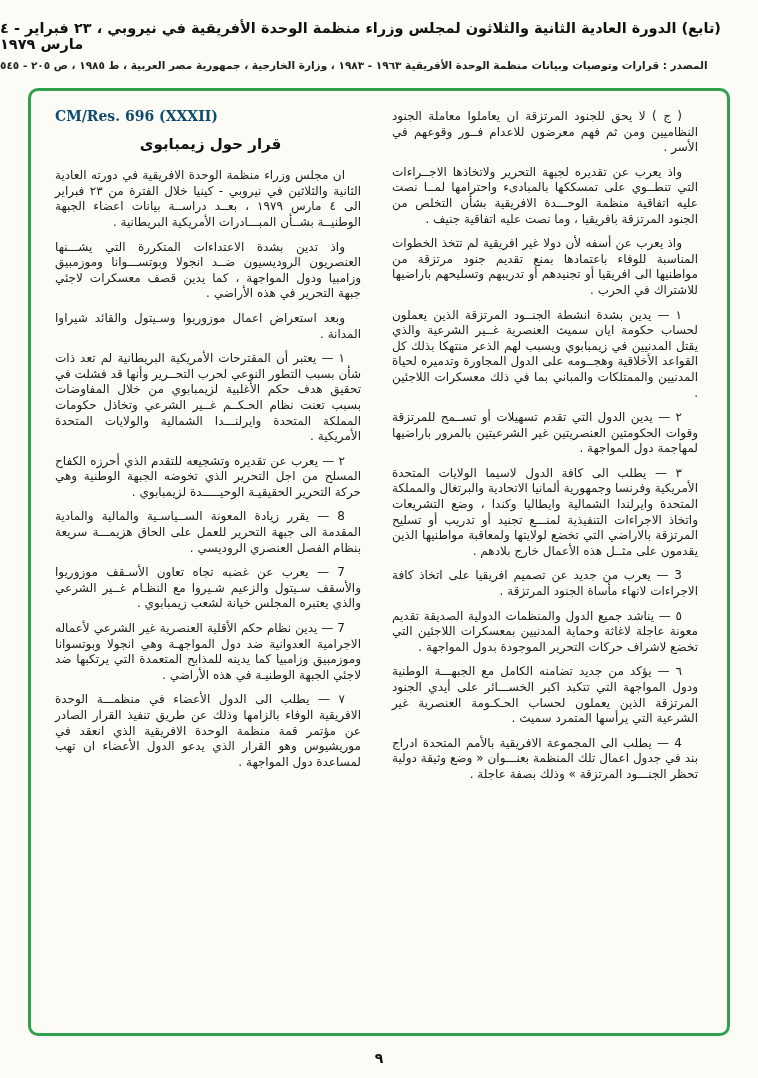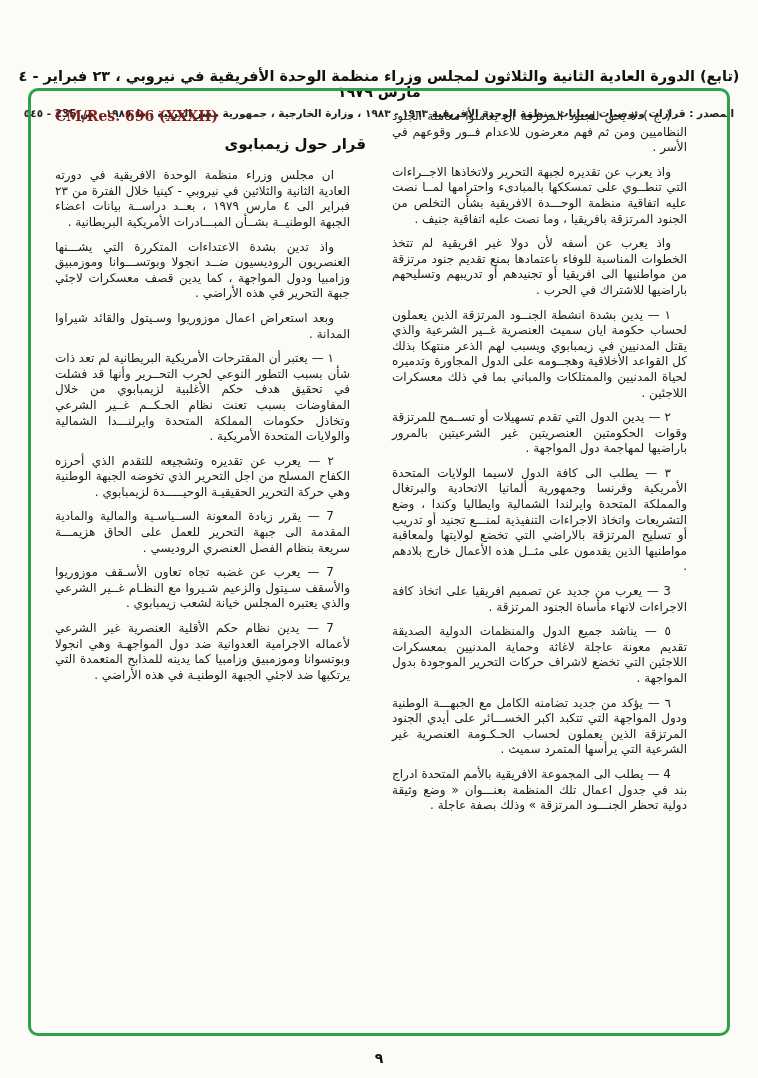--- a/index.html
+++ b/index.html
@@ -13,22 +13,21 @@
     width: 758px;
     height: 1078px;
     margin: 0 auto;
     background: #fcfbf5;
     color: #1b1b1b;
     direction: rtl;
     overflow: hidden;
   }
   .page-header {
     padding-top: 20px;
-    text-align: center;
-    margin-top: 48px;
+    text-align: left;
   }
   .header-line1 {
     font-size: 14.5px;
     font-weight: bold;
     color: #111;
   }
   .header-line2 {
     font-size: 10.5px;
     font-weight: bold;
     margin-top: 7px;
@@ -52,35 +51,35 @@
     direction: rtl;
   }
   .column {
     flex: 1 1 0;
     text-align: justify;
     font-size: 12px;
     line-height: 15.6px;
     color: #1c1c1c;
   }
   .para {
-    margin: 0 16px 9px 0;
+    margin: 0 5px 9px 0;
     text-indent: 16px;
   }
   .doc-id {
     direction: ltr;
     text-align: left;
     font-family: "DejaVu Serif", serif;
     font-weight: bold;
     font-size: 14px;
     margin: 0 0 12px 0;
     text-indent: 0;
-    color: #7f1d1d;
+    color: #0c4a6e;
   }
   .doc-title {
-    text-align: right;
+    text-align: center;
     font-size: 15px;
     font-weight: bold;
     margin: 0 0 16px 0;
     color: #111;
   }
   .page-number {
     position: absolute;
     bottom: 12px;
     left: 0;
     right: 0;
@@ -90,21 +89,21 @@
     color: #111;
   }
 </style>
 </head>
 <body>
 
 <div class="page">
 
   <header class="page-header">
     <div class="header-line1">(تابع) الدورة العادية الثانية والثلاثون لمجلس وزراء منظمة الوحدة الأفريقية في نيروبي ، ٢٣ فبراير - ٤ مارس ١٩٧٩</div>
-    <div class="header-line2">المصدر : قرارات وتوصيات وبيانات منظمة الوحدة الأفريقية ١٩٦٣ - ١٩٨٣ ، وزارة الخارجية ، جمهورية مصر العربية ، ط ١٩٨٥ ، ص 235 - ٥٤٥</div>
+    <div class="header-line2">المصدر : قرارات وتوصيات وبيانات منظمة الوحدة الأفريقية ١٩٦٣ - ١٩٨٣ ، وزارة الخارجية ، جمهورية مصر العربية ، ط ١٩٨٥ ، ص ٢٠٥ - ٥٤٥</div>
   </header>
 
   <div class="content-box">
     <div class="columns">
 
       <section class="column">
           <p class="para">( ج ) لا يحق للجنود المرتزقة ان يعاملوا معاملة الجنود النظاميين ومن ثم فهم معرضون للاعدام فــور وقوعهم في الأسر .</p>
           <p class="para">واذ يعرب عن تقديره لجبهة التحرير ولاتخاذها الاجــراءات التي تنطــوي على تمسككها بالمبادىء واحترامها لمــا نصت عليه اتفاقية منظمة الوحـــدة الافريقية بشأن التخلص من الجنود المرتزقة بافريقيا ، وما نصت عليه اتفاقية جنيف .</p>
           <p class="para">واذ يعرب عن أسفه لأن دولا غير افريقية لم تتخذ الخطوات المناسبة للوفاء باعتمادها بمنع تقديم جنود مرتزقة من مواطنيها الى افريقيا أو تجنيدهم أو تدريبهم وتسليحهم باراضيها للاشتراك في الحرب .</p>
           <p class="para">١ — يدين بشدة انشطة الجنــود المرتزقة الذين يعملون لحساب حكومة ايان سميث العنصرية غــير الشرعية والذي يقتل المدنيين في زيمبابوي ويسبب لهم الذعر منتهكا بذلك كل القواعد الأخلاقية وهجــومه على الدول المجاورة وتدميره لحياة المدنيين والممتلكات والمباني بما في ذلك معسكرات اللاجئين .</p>
@@ -118,23 +117,24 @@
 
       <section class="column">
         <div class="doc-id">CM/Res. 696 (XXXII)</div>
         <h1 class="doc-title">قرار حول زيمبابوى</h1>
         <div>
             <p class="para">ان مجلس وزراء منظمة الوحدة الافريقية في دورته العادية الثانية والثلاثين في نيروبي - كينيا خلال الفترة من ٢٣ فبراير الى ٤ مارس ١٩٧٩ ، بعــد دراســة بيانات اعضاء الجبهة الوطنيــة بشــأن المبـــادرات الأمريكية البريطانية .</p>
             <p class="para">واذ تدين بشدة الاعتداءات المتكررة التي يشـــنها العنصريون الروديسيون ضــد انجولا وبوتســـوانا وموزمبيق وزامبيا ودول المواجهة ، كما يدين قصف معسكرات لاجئي جبهة التحرير في هذه الأراضي .</p>
             <p class="para">وبعد استعراض اعمال موزوريوا وسـيتول والقائد شيراوا المدانة .</p>
             <p class="para">١ — يعتبر أن المقترحات الأمريكية البريطانية لم تعد ذات شأن بسبب التطور النوعي لحرب التحــرير وأنها قد فشلت في تحقيق هدف حكم الأغلبية لزيمبابوي من خلال المفاوضات بسبب تعنت نظام الحـكــم غــير الشرعي وتخاذل حكومات المملكة المتحدة وايرلنـــدا الشمالية والولايات المتحدة الأمريكية .</p>
             <p class="para">٢ — يعرب عن تقديره وتشجيعه للتقدم الذي أحرزه الكفاح المسلح من اجل التحرير الذي تخوضه الجبهة الوطنية وهي حركة التحرير الحقيقيـة الوحيـــــدة لزيمبابوي .</p>
-            <p class="para">7 — يقرر زيادة المعونة الســياسـية والمالية والمادية المقدمة الى جبهة التحرير للعمل على الحاق هزيمـــة سريعة بنظام الفصل العنصري الروديسي .</p>
+            <p class="para">8 — يقرر زيادة المعونة الســياسـية والمالية والمادية المقدمة الى جبهة التحرير للعمل على الحاق هزيمـــة سريعة بنظام الفصل العنصري الروديسي .</p>
             <p class="para">7 — يعرب عن غضبه تجاه تعاون الأسـقف موزوريوا والأسقف سـيتول والزعيم شـيروا مع النظـام غــير الشرعي والذي يعتبره المجلس خيانة لشعب زيمبابوي .</p>
             <p class="para">7 — يدين نظام حكم الأقلية العنصرية غير الشرعي لأعماله الاجرامية العدوانية ضد دول المواجهـة وهي انجولا وبوتسوانا وموزمبيق وزامبيا كما يدينه للمذابح المتعمدة التي يرتكبها ضد لاجئي الجبهة الوطنيـة في هذه الأراضي .</p>
+            <p class="para">٧ — يطلب الى الدول الأعضاء في منظمـــة الوحدة الافريقية الوفاء بالزامها وذلك عن طريق تنفيذ القرار الصادر عن مؤتمر قمة منظمة الوحدة الافريقية الذي انعقد في موريشيوس وهو القرار الذي يدعو الدول الأعضاء ان تهب لمساعدة دول المواجهة .</p>
           </div>
       </section>
 
     </div>
   </div>
 
   <footer>
     <div class="page-number">٩</div>
   </footer>
 

